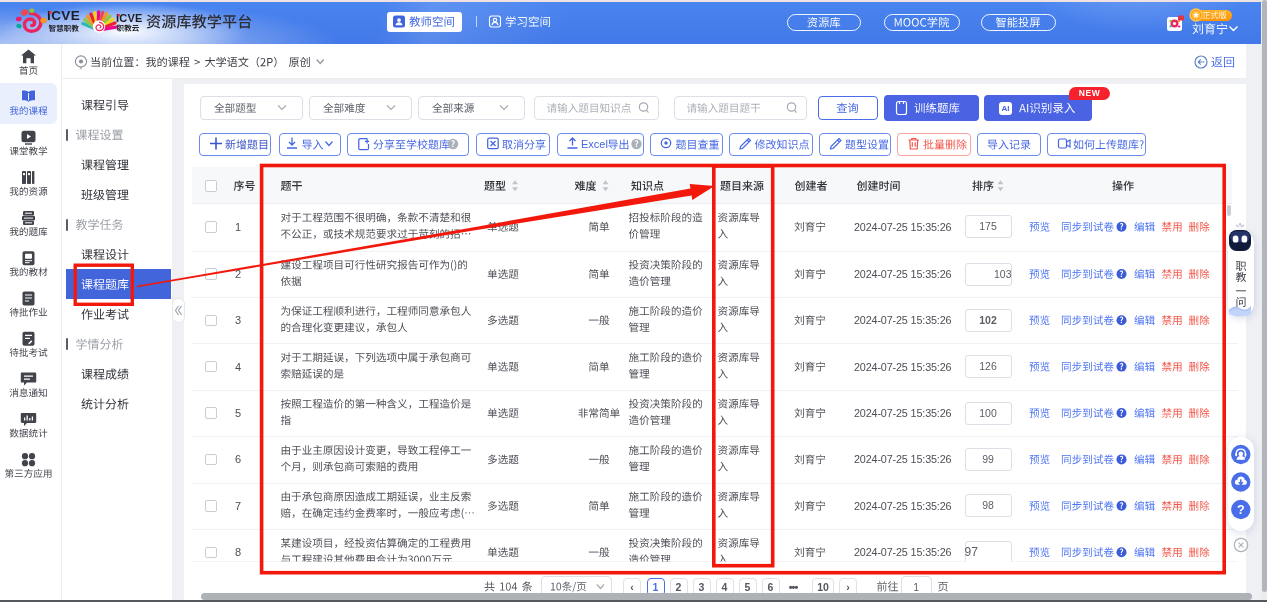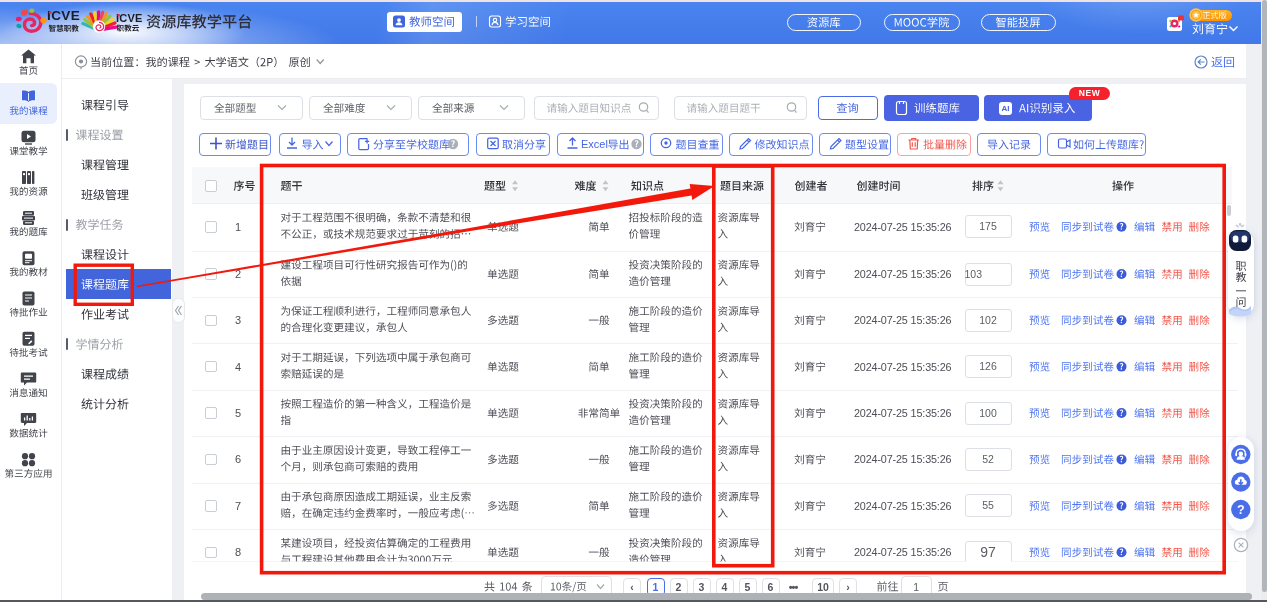--- a/index.html
+++ b/index.html
@@ -61,51 +61,51 @@
     <div style="position:absolute;left:205px;top:180.05px;width:11.5px;height:11.5px;background:#fff;border:1px solid #c9cdd4;border-radius:2px;"></div>
     <div style="position:absolute;left:205px;top:221px;width:11.5px;height:11.5px;background:#fff;border:1px solid #c9cdd4;border-radius:2px;"></div>
     <div style="position:absolute;left:228px;top:218.7px;width:20px;height:16px;font-size:11px;color:#4d4e56;line-height:16px;text-align:center;font-weight:normal;">1</div>
     <div style="position:absolute;left:854px;top:219.7px;width:102px;height:14px;font-size:10.8px;color:#4d4e56;line-height:14px;text-align:left;font-weight:normal;white-space:nowrap;letter-spacing:-0.15px;">2024-07-25 15:35:26</div>
     <div style="position:absolute;left:964.5px;top:215.2px;width:47px;height:23px;background:#fff;border:1px solid #dcdfe6;border-radius:3px;"></div>
     <div style="position:absolute;left:964.5px;top:215.2px;width:47px;height:23px;font-size:10.5px;color:#5b5e66;line-height:23px;text-align:center;font-weight:normal;">175</div>
     <div style="position:absolute;left:205px;top:268.3px;width:11.5px;height:11.5px;background:#fff;border:1px solid #c9cdd4;border-radius:2px;"></div>
     <div style="position:absolute;left:228px;top:266px;width:20px;height:16px;font-size:11px;color:#4d4e56;line-height:16px;text-align:center;font-weight:normal;">2</div>
     <div style="position:absolute;left:854px;top:267px;width:102px;height:14px;font-size:10.8px;color:#4d4e56;line-height:14px;text-align:left;font-weight:normal;white-space:nowrap;letter-spacing:-0.15px;">2024-07-25 15:35:26</div>
     <div style="position:absolute;left:964.5px;top:262.5px;width:47px;height:23px;background:#fff;border:1px solid #dcdfe6;border-radius:3px;"></div>
-    <div style="position:absolute;left:964.5px;top:262.5px;width:47px;height:23px;font-size:10.5px;color:#5b5e66;line-height:23px;text-align:left;font-weight:normal;">103</div>
+    <div style="position:absolute;left:964.5px;top:262.5px;width:47px;height:23px;font-size:10.5px;color:#5b5e66;line-height:23px;text-align:right;font-weight:normal;">103</div>
     <div style="position:absolute;left:205px;top:314.5px;width:11.5px;height:11.5px;background:#fff;border:1px solid #c9cdd4;border-radius:2px;"></div>
     <div style="position:absolute;left:228px;top:312.2px;width:20px;height:16px;font-size:11px;color:#4d4e56;line-height:16px;text-align:center;font-weight:normal;">3</div>
     <div style="position:absolute;left:854px;top:313.2px;width:102px;height:14px;font-size:10.8px;color:#4d4e56;line-height:14px;text-align:left;font-weight:normal;white-space:nowrap;letter-spacing:-0.15px;">2024-07-25 15:35:26</div>
     <div style="position:absolute;left:964.5px;top:308.7px;width:47px;height:23px;background:#fff;border:1px solid #dcdfe6;border-radius:3px;"></div>
-    <div style="position:absolute;left:964.5px;top:308.7px;width:47px;height:23px;font-size:10.5px;color:#5b5e66;line-height:23px;text-align:center;font-weight:normal;">102</div>
+    <div style="position:absolute;left:964.5px;top:308.7px;width:47px;height:23px;font-size:10.5px;color:#5b5e66;line-height:23px;text-align:center;font-weight:bold;">102</div>
     <div style="position:absolute;left:205px;top:360.9px;width:11.5px;height:11.5px;background:#fff;border:1px solid #c9cdd4;border-radius:2px;"></div>
     <div style="position:absolute;left:228px;top:358.6px;width:20px;height:16px;font-size:11px;color:#4d4e56;line-height:16px;text-align:center;font-weight:normal;">4</div>
     <div style="position:absolute;left:854px;top:359.6px;width:102px;height:14px;font-size:10.8px;color:#4d4e56;line-height:14px;text-align:left;font-weight:normal;white-space:nowrap;letter-spacing:-0.15px;">2024-07-25 15:35:26</div>
     <div style="position:absolute;left:964.5px;top:355.1px;width:47px;height:23px;background:#fff;border:1px solid #dcdfe6;border-radius:3px;"></div>
     <div style="position:absolute;left:964.5px;top:355.1px;width:47px;height:23px;font-size:10.5px;color:#5b5e66;line-height:23px;text-align:center;font-weight:normal;">126</div>
     <div style="position:absolute;left:205px;top:407.3px;width:11.5px;height:11.5px;background:#fff;border:1px solid #c9cdd4;border-radius:2px;"></div>
     <div style="position:absolute;left:228px;top:405px;width:20px;height:16px;font-size:11px;color:#4d4e56;line-height:16px;text-align:center;font-weight:normal;">5</div>
     <div style="position:absolute;left:854px;top:406px;width:102px;height:14px;font-size:10.8px;color:#4d4e56;line-height:14px;text-align:left;font-weight:normal;white-space:nowrap;letter-spacing:-0.15px;">2024-07-25 15:35:26</div>
     <div style="position:absolute;left:964.5px;top:401.5px;width:47px;height:23px;background:#fff;border:1px solid #dcdfe6;border-radius:3px;"></div>
     <div style="position:absolute;left:964.5px;top:401.5px;width:47px;height:23px;font-size:10.5px;color:#5b5e66;line-height:23px;text-align:center;font-weight:normal;">100</div>
     <div style="position:absolute;left:205px;top:453.7px;width:11.5px;height:11.5px;background:#fff;border:1px solid #c9cdd4;border-radius:2px;"></div>
     <div style="position:absolute;left:228px;top:451.4px;width:20px;height:16px;font-size:11px;color:#4d4e56;line-height:16px;text-align:center;font-weight:normal;">6</div>
     <div style="position:absolute;left:854px;top:452.4px;width:102px;height:14px;font-size:10.8px;color:#4d4e56;line-height:14px;text-align:left;font-weight:normal;white-space:nowrap;letter-spacing:-0.15px;">2024-07-25 15:35:26</div>
     <div style="position:absolute;left:964.5px;top:447.9px;width:47px;height:23px;background:#fff;border:1px solid #dcdfe6;border-radius:3px;"></div>
-    <div style="position:absolute;left:964.5px;top:447.9px;width:47px;height:23px;font-size:10.5px;color:#5b5e66;line-height:23px;text-align:center;font-weight:normal;">52</div>
+    <div style="position:absolute;left:964.5px;top:447.9px;width:47px;height:23px;font-size:10.5px;color:#5b5e66;line-height:23px;text-align:center;font-weight:normal;">99</div>
     <div style="position:absolute;left:205px;top:500.1px;width:11.5px;height:11.5px;background:#fff;border:1px solid #c9cdd4;border-radius:2px;"></div>
     <div style="position:absolute;left:228px;top:497.8px;width:20px;height:16px;font-size:11px;color:#4d4e56;line-height:16px;text-align:center;font-weight:normal;">7</div>
     <div style="position:absolute;left:854px;top:498.8px;width:102px;height:14px;font-size:10.8px;color:#4d4e56;line-height:14px;text-align:left;font-weight:normal;white-space:nowrap;letter-spacing:-0.15px;">2024-07-25 15:35:26</div>
     <div style="position:absolute;left:964.5px;top:494.3px;width:47px;height:23px;background:#fff;border:1px solid #dcdfe6;border-radius:3px;"></div>
-    <div style="position:absolute;left:964.5px;top:494.3px;width:47px;height:23px;font-size:10.5px;color:#5b5e66;line-height:23px;text-align:center;font-weight:normal;">55</div>
+    <div style="position:absolute;left:964.5px;top:494.3px;width:47px;height:23px;font-size:10.5px;color:#5b5e66;line-height:23px;text-align:center;font-weight:normal;">98</div>
     <div style="position:absolute;left:205px;top:546.5px;width:11.5px;height:11.5px;background:#fff;border:1px solid #c9cdd4;border-radius:2px;"></div>
     <div style="position:absolute;left:228px;top:544.2px;width:20px;height:16px;font-size:11px;color:#4d4e56;line-height:16px;text-align:center;font-weight:normal;">8</div>
     <div style="position:absolute;left:854px;top:545.2px;width:102px;height:14px;font-size:10.8px;color:#4d4e56;line-height:14px;text-align:left;font-weight:normal;white-space:nowrap;letter-spacing:-0.15px;">2024-07-25 15:35:26</div>
     <div style="position:absolute;left:964.5px;top:540.7px;width:47px;height:23px;background:#fff;border:1px solid #dcdfe6;border-radius:3px;"></div>
-    <div style="position:absolute;left:964.5px;top:540.7px;width:47px;height:23px;font-size:14px;color:#5b5e66;line-height:23px;text-align:center;font-weight:normal;">97</div>
+    <div style="position:absolute;left:964.5px;top:540.7px;width:47px;height:23px;font-size:12px;color:#5b5e66;line-height:23px;text-align:left;font-weight:normal;">97</div>
     <div style="position:absolute;left:192px;top:561.5px;width:1046px;height:14px;background:#fff;"></div>
     <div style="position:absolute;left:1226.5px;top:205px;width:4.5px;height:11px;background:#c9ccd1;border-radius:2px;"></div>
     <div style="position:absolute;left:540.5px;top:575.5px;width:71.5px;height:22px;background:#fff;border:1px solid #dcdfe6;border-radius:4px;"></div>
     <div style="position:absolute;left:623px;top:577.5px;width:18px;height:18.5px;background:#fff;border:1px solid #dfe1e6;border-radius:4px;"></div>
     <div style="position:absolute;left:623px;top:577.5px;width:18px;height:18.5px;font-size:10.5px;color:#54565e;line-height:18.5px;text-align:center;font-weight:600;">‹</div>
     <div style="position:absolute;left:646.5px;top:577.5px;width:18px;height:18.5px;background:#fff;border:1px solid #4a6ce8;border-radius:4px;"></div>
     <div style="position:absolute;left:646.5px;top:577.5px;width:18px;height:18.5px;font-size:10.5px;color:#4a6ce8;line-height:18.5px;text-align:center;font-weight:600;">1</div>
     <div style="position:absolute;left:669.5px;top:577.5px;width:18px;height:18.5px;background:#fff;border:1px solid #dfe1e6;border-radius:4px;"></div>
     <div style="position:absolute;left:669.5px;top:577.5px;width:18px;height:18.5px;font-size:10.5px;color:#54565e;line-height:18.5px;text-align:center;font-weight:600;">2</div>
     <div style="position:absolute;left:692.5px;top:577.5px;width:18px;height:18.5px;background:#fff;border:1px solid #dfe1e6;border-radius:4px;"></div>

